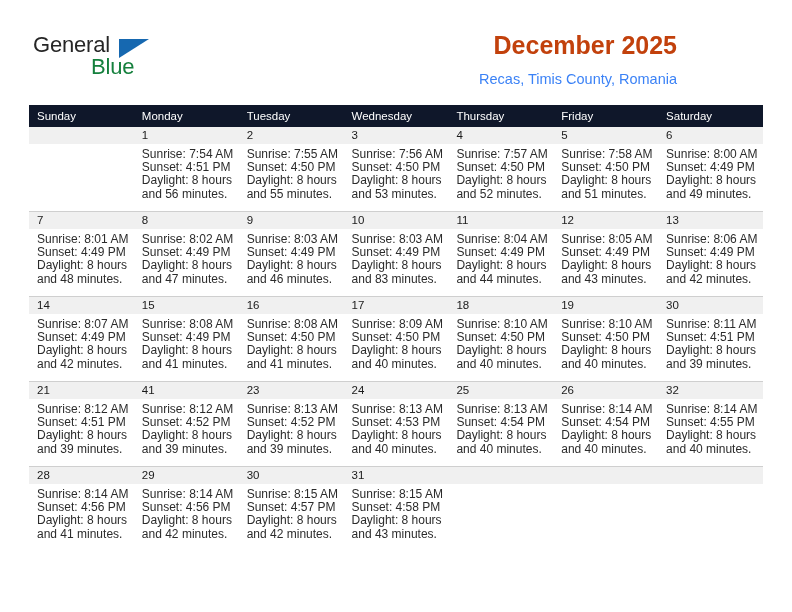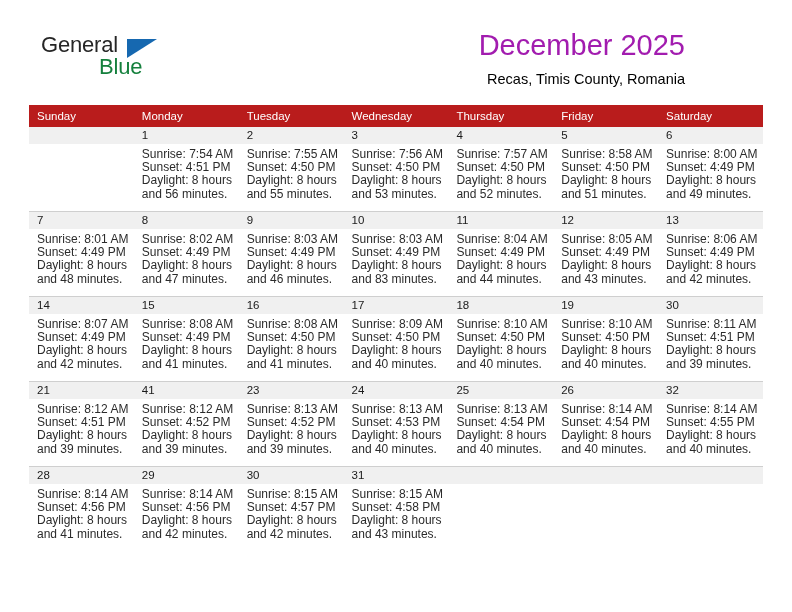--- a/index.html
+++ b/index.html
@@ -18,21 +18,21 @@
   .page {
     position: relative;
     width: 792px;
     height: 612px;
     box-sizing: border-box;
   }
 
   
   .header {
     position: absolute;
-    left: 8px;
+    left: 0;
     top: 0;
     width: 712px;
     height: 100px;
   }
 
   .logo {
     position: absolute;
     left: 33px;
     top: 32px;
     width: 160px;
@@ -66,49 +66,49 @@
     border-bottom: 19px solid transparent;
   }
 
   .title-block {
     position: absolute;
     right: 35px;
     top: 28px;
     text-align: right;
   }
   .cal-title {
-    font-size: 29px;
-    color: #a21caf;
-    font-weight: normal;
+    font-size: 25px;
+    color: #c2410c;
+    font-weight: bold;
     line-height: 34px;
     white-space: nowrap;
     font-family: "Liberation Sans", sans-serif;
   }
   .cal-subtitle {
     margin-top: 8px;
     font-size: 14.5px;
-    color: #000000;
+    color: #3b82f6;
     line-height: 18px;
     white-space: nowrap;
     font-family: "Liberation Sans", sans-serif;
   }
 
   
   .calendar {
     position: absolute;
     left: 29px;
     top: 105px;
     width: 734px;
     border-collapse: collapse;
     table-layout: fixed;
   }
   .calendar col { width: 104.857px; }
 
   .calendar thead th {
-    background: #b91c1c;
+    background: #0f172a;
     color: #ffffff;
     font-size: 11.5px;
     font-weight: normal;
     text-align: left;
     padding: 4px 0 5px 8px;
     height: 13px;
     font-family: "Liberation Sans", sans-serif;
   }
 
   .calendar td {
@@ -227,21 +227,21 @@
             <div class="detail">
               <div>Sunrise: 7:57 AM</div>
               <div>Sunset: 4:50 PM</div>
               <div>Daylight: 8 hours</div>
               <div>and 52 minutes.</div>
             </div>
           </td>
           <td>
             <div class="daynum">5</div>
             <div class="detail">
-              <div>Sunrise: 8:58 AM</div>
+              <div>Sunrise: 7:58 AM</div>
               <div>Sunset: 4:50 PM</div>
               <div>Daylight: 8 hours</div>
               <div>and 51 minutes.</div>
             </div>
           </td>
           <td>
             <div class="daynum">6</div>
             <div class="detail">
               <div>Sunrise: 8:00 AM</div>
               <div>Sunset: 4:49 PM</div>

